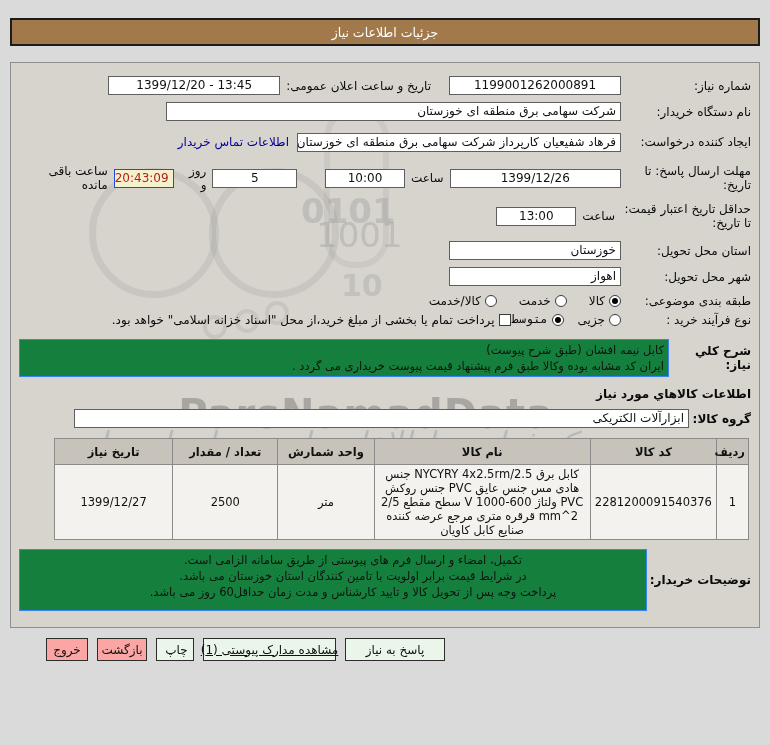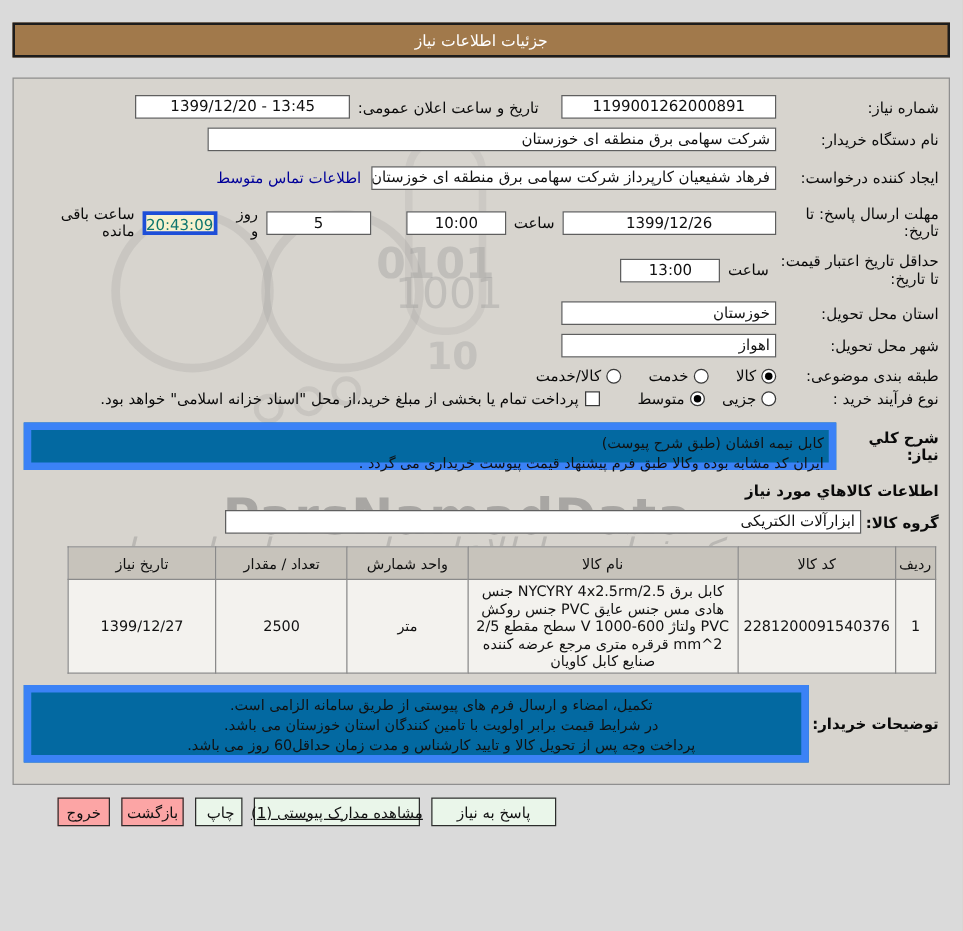--- a/index.html
+++ b/index.html
@@ -43,57 +43,57 @@
     padding: 0 4px;
     overflow: hidden;
     white-space: nowrap;
   }
   .center { text-align: center; }
   .w172 { width: 172px; }
   .w80 { width: 80px; text-align: center; }
   .w85 { width: 85px; text-align: center; }
   .countdown {
     width: 60px; height: 19px; line-height: 17px;
-    background: #f6f1cd; border: 3px solid #1d4ed8;
-    color: #0f766e; text-align: left;
+    background: #f6f1cd; border: 1px solid #1d4ed8;
+    color: #b91c1c; text-align: left;
   }
   .link { color: #000099; cursor: pointer; }
   .radio {
     width: 12px; height: 12px; border: 1px solid #3a3a3a; border-radius: 50%;
     background: #fff; display: inline-block; flex-shrink: 0;
     position: relative; margin-left: 4px;
   }
   .radio.checked::after {
     content: ""; position: absolute; inset: 2px; background: #000; border-radius: 50%;
   }
   .checkbox {
     width: 12px; height: 12px; border: 1px solid #3a3a3a; background: #fff;
     display: inline-block; flex-shrink: 0; margin-left: 5px;
   }
   .bigbox {
-    background: #0369a1; border: 6px solid #3b82f6;
+    background: #15803d; border: 1px solid #3b82f6;
     width: 664px; padding: 2px 4px;
     font-size: 11.5px; line-height: 16px;
   }
   .needtable {
     border-collapse: collapse;
     width: 695px;
     margin: 0 2px 0 auto;
     background: #f3f2ee;
     position: relative; z-index: 2;
     table-layout: fixed;
   }
   .needtable th, .needtable td {
     border: 1px solid #8a8a8a;
     text-align: center;
     vertical-align: middle;
     font-size: 11.5px;
     padding: 2px 3px;
   }
-  .needtable th { background: #c7c3bb; height: 26px; font-weight: normal; }
+  .needtable th { background: #c7c3bb; height: 26px; font-weight: bold; }
   .needtable td { height: 56px; }
   .cell-name { font-size: 11px; line-height: 14px; margin-top: 41px; }
   .btnrow {
     display: flex; align-items: center;
     margin: 10px 325px 0 0;
     gap: 9px;
   }
   .btn {
     height: 23px; border: 1px solid #2c2c2c;
     display: flex; align-items: center; justify-content: center;
@@ -154,21 +154,21 @@
     </div>
 
     <div class="row mb6">
       <span class="lbl lbl-main">نام دستگاه خریدار:</span>
       <span class="field" style="width:455px;">شرکت سهامی برق منطقه ای خوزستان</span>
     </div>
 
     <div class="row mb6" style="min-height:30px;">
       <span class="lbl lbl-main">ایجاد کننده درخواست:</span>
       <span class="field" style="width:324px;">فرهاد شفیعیان کارپرداز شرکت سهامی برق منطقه ای خوزستان</span>
-      <span class="link mr8">اطلاعات تماس متوسط</span>
+      <span class="link mr8">اطلاعات تماس خریدار</span>
     </div>
 
     <div class="row mb8" style="min-height:30px;">
       <span class="lbl lbl-main">مهلت ارسال پاسخ: تا تاریخ:</span>
       <span class="field w172 center">1399/12/26</span>
       <span class="lbl mr6 ml6">ساعت</span>
       <span class="field w80">10:00</span>
       <span class="field w85 gap28">5</span>
       <span class="lbl mr6 ml6">روز و</span>
       <span class="countdown">20:43:09</span>
@@ -199,40 +199,40 @@
       <span class="lbl" style="margin-left:22px;">خدمت</span>
       <span class="radio"></span>
       <span class="lbl">کالا/خدمت</span>
     </div>
 
     <div class="row mb12">
       <span class="lbl lbl-main">نوع فرآیند خرید :</span>
       <span class="radio"></span>
       <span class="lbl" style="margin-left:14px;">جزیی</span>
       <span class="radio checked"></span>
-      <span class="lbl" style="margin-left:30px;">متوسط</span>
+      <span class="lbl" style="font-family:Liberation Mono, monospace;">متوسط</span>
       <span class="checkbox"></span>
       <span class="lbl">پرداخت تمام یا بخشی از مبلغ خرید،از محل "اسناد خزانه اسلامی" خواهد بود.</span>
     </div>
 
     <div class="row mb10">
       <span class="lbl bold" style="width:82px; flex-shrink:0;">شرح کلي نیاز:</span>
       <div class="bigbox" style="height:38px;">
         <div>کابل نیمه افشان (طبق شرح پیوست)</div>
         <div>ایران کد مشابه بوده وکالا طبق فرم پیشنهاد قیمت پیوست خریداری می گردد .</div>
       </div>
     </div>
 
     <div class="row mb8">
       <span class="lbl bold">اطلاعات کالاهاي مورد نیاز</span>
     </div>
 
     <div class="row mb10">
       <span class="lbl bold" style="width:62px; flex-shrink:0;">گروه کالا:</span>
-      <span class="field" style="width:509px;">ابزارآلات الکتریکی</span>
+      <span class="field" style="width:615px;">ابزارآلات الکتریکی</span>
     </div>
 
     <table class="needtable">
       <colgroup>
         <col style="width:32px;">
           <col style="width:126px;">
           <col style="width:216px;">
         <col style="width:96px;">
           <col style="width:105px;">
           <col style="width:118px;">

